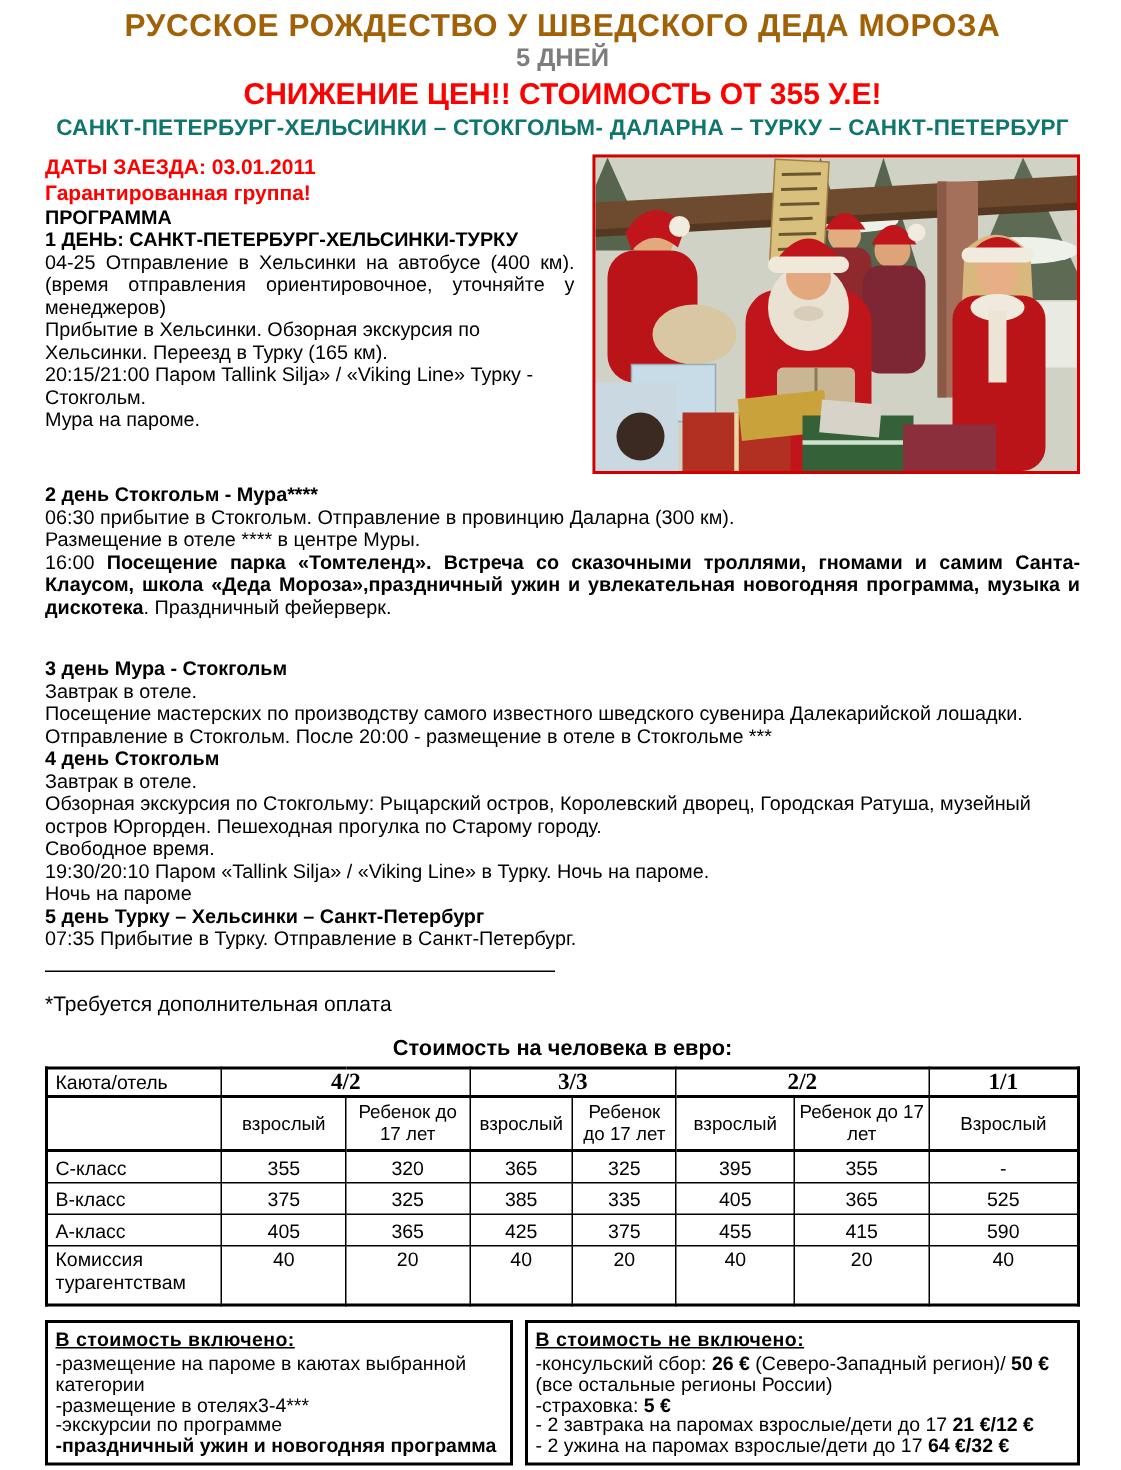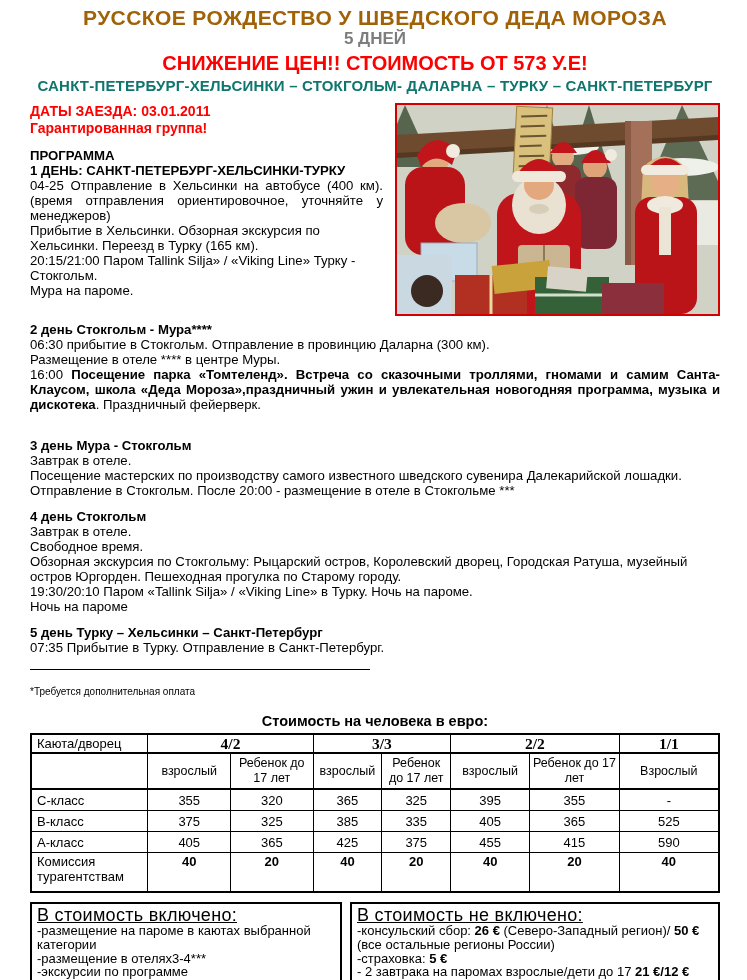--- a/index.html
+++ b/index.html
@@ -7,52 +7,52 @@
   .page{width:747px;min-height:980px;box-sizing:border-box;padding:6px 27px 4px 30px;}
   .bold{font-weight:bold;}
   .title{font-size:21px;font-weight:bold;color:#a16207;text-align:center;letter-spacing:.4px;line-height:23px;}
   .subtitle{font-size:17px;font-weight:bold;color:#7d7d7d;text-align:center;line-height:19px;}
   .promo{font-size:20px;font-weight:bold;color:#ff0000;text-align:center;line-height:24px;margin-top:3px;}
   .route{font-size:15px;font-weight:bold;color:#0f766e;text-align:center;letter-spacing:.2px;line-height:18px;margin-top:2px;}
   .content{margin-top:8px;}
   .photo{float:right;width:325px;height:213px;border:2px solid #d40000;margin:0 0 6px 12px;box-sizing:border-box;overflow:hidden;background:#cfd2c4;}
   .red{color:#ff0000;}
   .dates div{font-size:14px;font-weight:bold;line-height:17px;}
-  .day-block{margin-top:11px;font-size:13.2px;line-height:15px;}
+  .day-block{font-size:13.2px;line-height:15px;}
   .day-title{font-weight:bold;}
   .day-block p{margin:0;}
   .just{text-align:justify;}
   .clear{clear:both;}
   .footnote-rule{border:none;border-top:1px solid #000;width:340px;margin:14px 0 1px 0;}
-  .footnote{font-size:10px;line-height:15px;margin-top:14px;}
+  .footnote{font-size:14px;line-height:15px;margin-top:14px;}
   .price-heading{font-size:14.5px;font-weight:bold;margin-top:14px;line-height:17px;text-align:center;}
   table.price{border-collapse:collapse;width:690px;margin-top:3px;table-layout:fixed;}
   table.price td{border:1px solid #000;font-size:13px;text-align:center;padding:1px 2px;line-height:15px;overflow:hidden;}
   table.price{border:2px solid #000;}
   table.price td.lbl{text-align:left;padding-left:5px;}
   table.price tr.group-row td{font-family:"Liberation Serif",serif;font-size:15.5px;font-weight:bold;border-bottom:2px solid #000;}
   table.price tr.group-row td.lbl{font-family:"Liberation Sans",sans-serif;font-size:13px;font-weight:normal;}
   table.price tr.sub-row td{font-size:12.5px;border-bottom:2px solid #000;height:32px;}
   table.price tr.data-row td{height:18px;}
   table.price tr.comm-row td{height:36px;vertical-align:top;}
-  table.price tr.comm-row td.val{font-weight:bold;margin-top:32px;}
+  table.price tr.comm-row td.val{font-weight:normal;margin-top:32px;}
   .boxes{display:flex;margin-top:9px;gap:8px;align-items:stretch;}
   .box{border:2px solid #000;box-sizing:border-box;padding:2px 5px 4px 5px;font-size:13px;line-height:13.8px;}
   .box.left-box{width:312px;}
   .box.right-box{width:370px;}
-  .box-title{font-size:18px;font-weight:normal;text-decoration:underline;line-height:18px;letter-spacing:.3px;}
+  .box-title{font-size:13px;font-weight:bold;text-decoration:underline;line-height:18px;letter-spacing:.3px;}
 </style>
 </head>
 <body>
 
 <div class="page">
 
   <div class="title">РУССКОЕ РОЖДЕСТВО У ШВЕДСКОГО ДЕДА МОРОЗА</div>
   <div class="subtitle">5 ДНЕЙ</div>
-  <div class="promo">СНИЖЕНИЕ ЦЕН!! СТОИМОСТЬ ОТ 573 У.Е!</div>
+  <div class="promo">СНИЖЕНИЕ ЦЕН!! СТОИМОСТЬ ОТ 355 У.Е!</div>
   <div class="route">САНКТ-ПЕТЕРБУРГ-ХЕЛЬСИНКИ – СТОКГОЛЬМ- ДАЛАРНА – ТУРКУ – САНКТ-ПЕТЕРБУРГ</div>
 
   <div class="content">
 
     <div class="photo">
       <svg width="321" height="209" viewBox="0 0 321 209" xmlns="http://www.w3.org/2000/svg">
         <rect width="321" height="209" fill="#cfd2c4"></rect>
         <path d="M150 0 L172 72 L128 72 Z" fill="#4d5a47"></path>
         <path d="M192 0 L218 84 L166 84 Z" fill="#57654f"></path>
         <path d="M285 0 L330 95 L245 95 Z" fill="#5d6b55"></path>
@@ -151,22 +151,22 @@
     <div class="day-block" style="margin-top:26px;">
       <div class="day-title">3 день Мура - Стокгольм</div>
       <p>Завтрак в отеле.</p>
       <p>Посещение мастерских по производству самого известного шведского сувенира Далекарийской лошадки.</p>
       <p>Отправление в Стокгольм. После 20:00 - размещение в отеле  в Стокгольме ***</p>
     </div>
 
     <div class="day-block">
       <div class="day-title">4 день Стокгольм</div>
       <p>Завтрак в отеле.</p>
+      <p>Обзорная экскурсия по Стокгольму: Рыцарский остров, Королевский дворец, Городская Ратуша, музейный остров Юргорден. Пешеходная прогулка по Старому городу.</p>
       <p>Свободное время.</p>
-      <p>Обзорная экскурсия по Стокгольму: Рыцарский остров, Королевский дворец, Городская Ратуша, музейный остров Юргорден. Пешеходная прогулка по Старому городу.</p>
       <p>19:30/20:10 Паром «Tallink Silja» / «Viking Line» в Турку. Ночь на пароме.</p>
       <p>Ночь на пароме</p>
     </div>
 
     <div class="day-block">
       <div class="day-title">5 день Турку – Хельсинки – Санкт-Петербург</div>
       <p>07:35 Прибытие в Турку. Отправление в Санкт-Петербург.</p>
     </div>
 
     <hr class="footnote-rule">
@@ -180,21 +180,21 @@
           <col style="width:12%">
           <col style="width:12%">
           <col style="width:10%">
           <col style="width:10%">
           <col style="width:11.5%">
           <col style="width:13%">
           <col style="width:14.5%">
       </colgroup>
       <tbody>
           <tr class="group-row">
-        <td class="lbl">Каюта/дворец</td>
+        <td class="lbl">Каюта/отель</td>
         <td colspan="2">4/2</td>
         <td colspan="2">3/3</td>
         <td colspan="2">2/2</td>
         <td>1/1</td>
       </tr>
       <tr class="sub-row">
         <td class="lbl"></td>
         <td>взрослый</td>
         <td>Ребенок до 17 лет</td>
         <td>взрослый</td>

